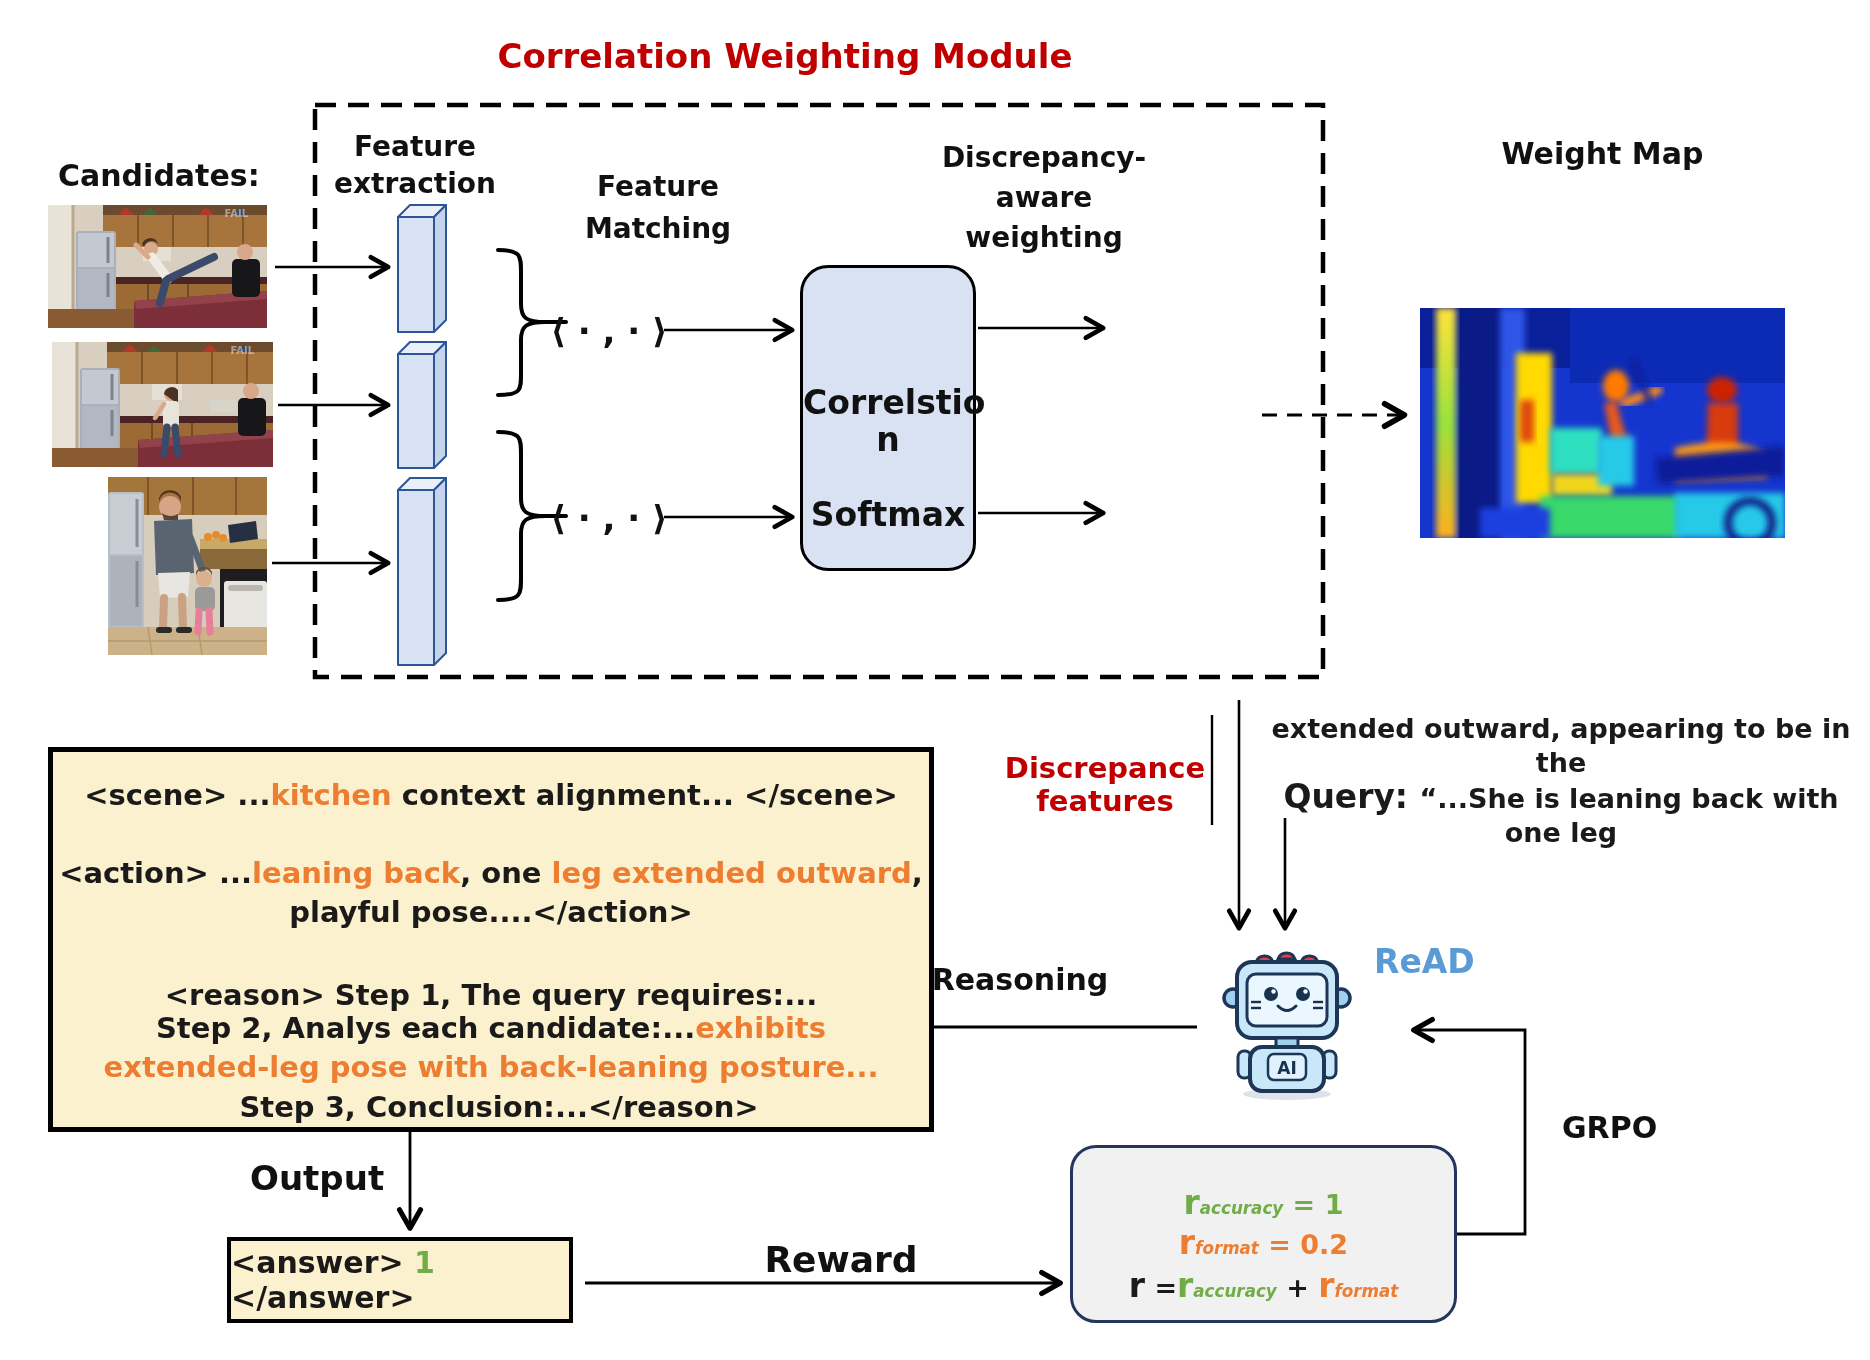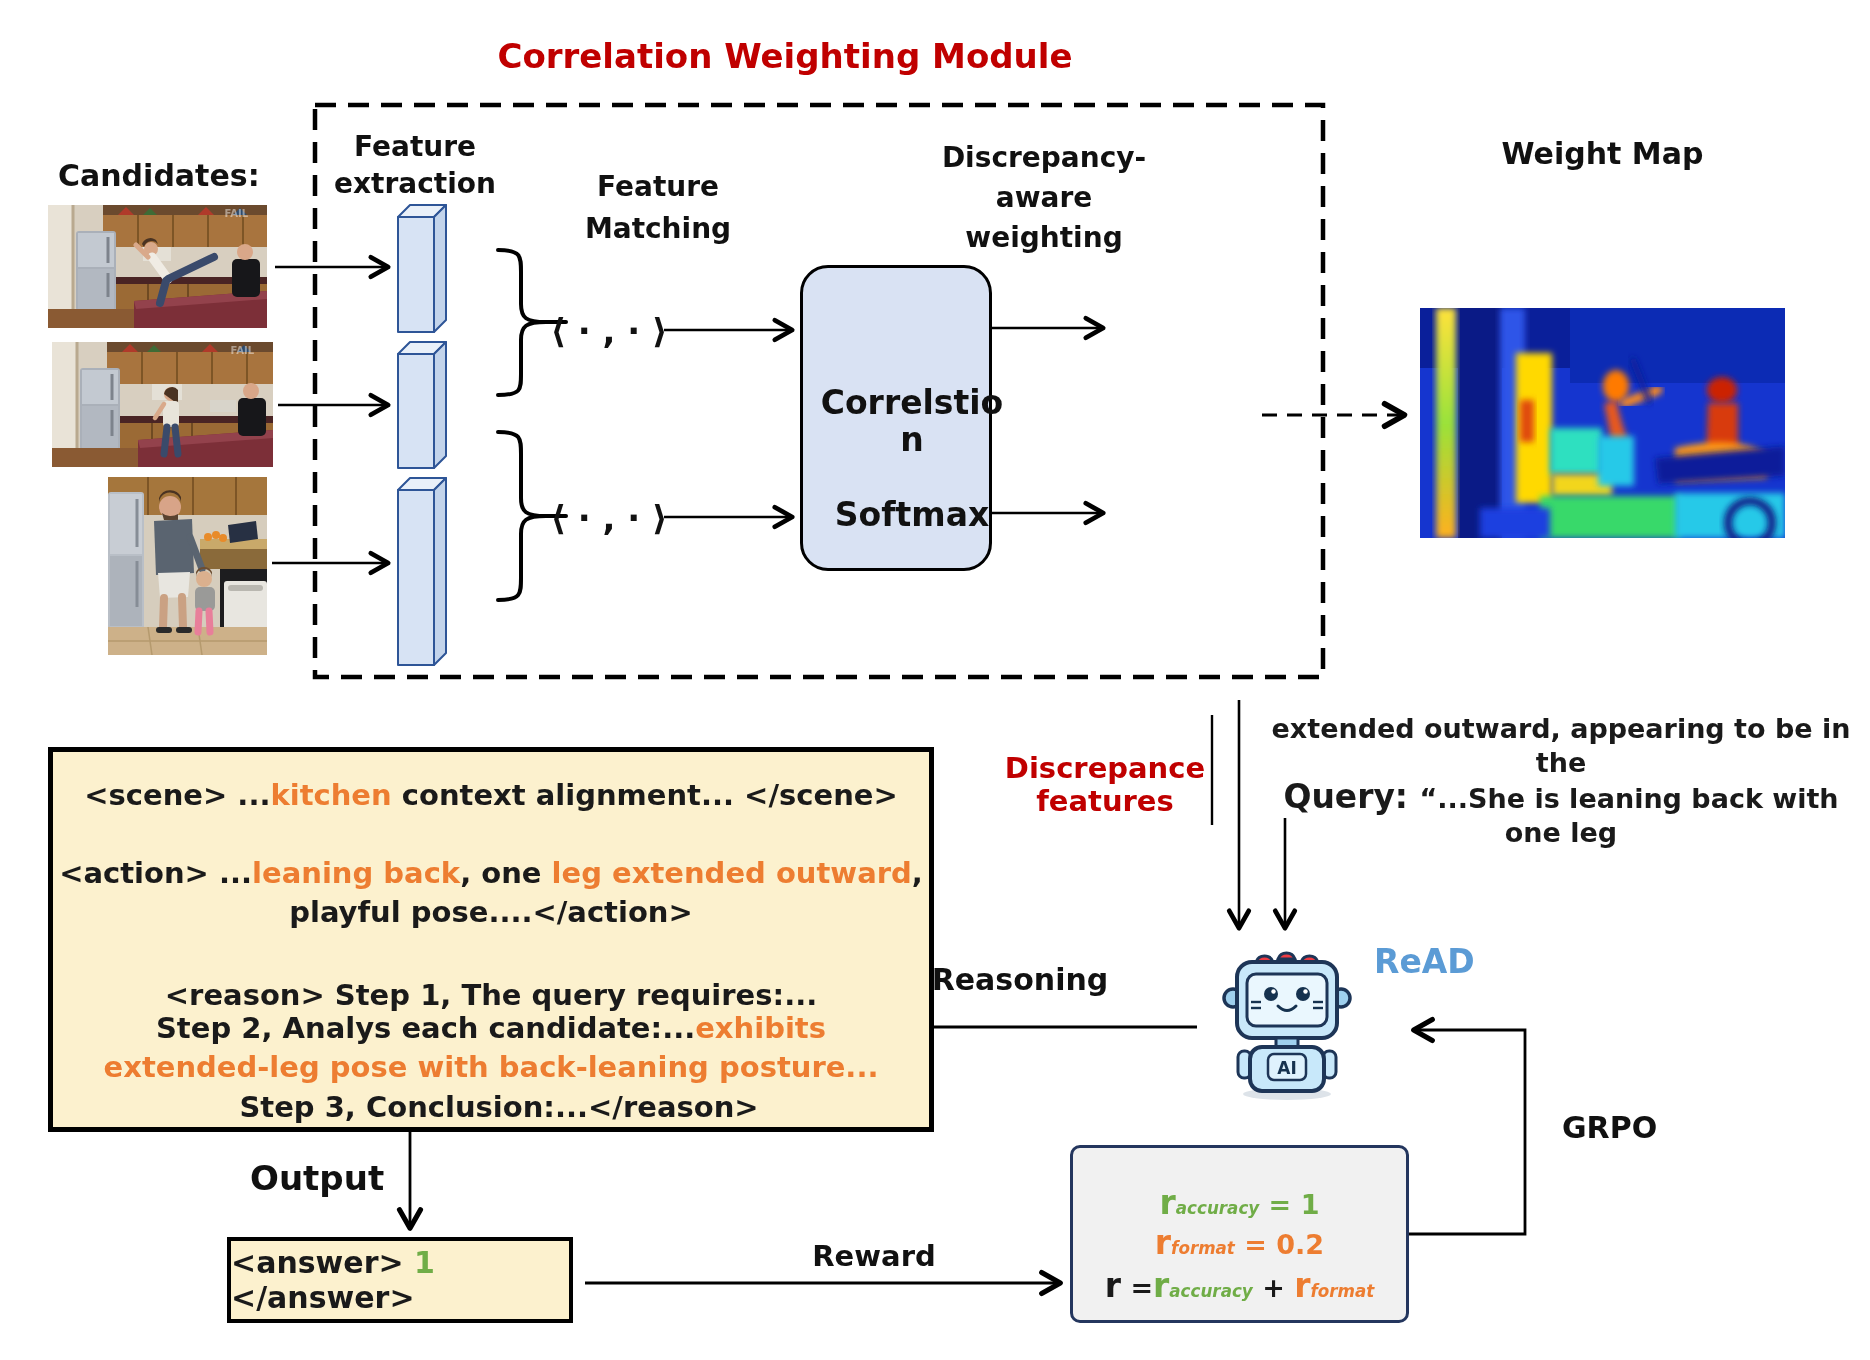--- a/index.html
+++ b/index.html
@@ -9,38 +9,38 @@
   .lbl{font-weight:bold;color:#111;}
   .center{text-align:center;}
   #title{left:395px;top:36px;width:780px;font-size:34px;font-weight:bold;color:#C00000;text-align:center;}
   #candidates-label{left:58px;top:158px;font-size:30px;}
   #feat-extract{left:330px;top:128px;width:170px;font-size:28px;line-height:37px;}
   #feat-match{left:570px;top:166px;width:176px;font-size:28px;line-height:42px;}
   #disc-weight{left:898px;top:138px;width:292px;font-size:28px;line-height:40px;}
   .innerprod{width:130px;font-size:34px;font-weight:bold;text-align:center;}
   #ip1{left:544px;top:311px;}
   #ip2{left:544px;top:498px;}
-  .bluebox{background:#D9E2F3;border:3.5px solid #000;border-radius:28px;padding-left:16px;}
+  .bluebox{background:#D9E2F3;border:3.5px solid #000;border-radius:28px;}
   #corr-box{left:800px;top:265px;width:170px;height:300px;}
   #fusion-box{left:1113px;top:265px;width:139px;height:300px;}
   .bluebox .bl{position:absolute;width:100%;text-align:center;font-size:33px;font-weight:bold;}
   #weight-map-label{left:1440px;top:136px;width:325px;font-size:30px;}
   #query-block{left:1260px;top:712px;width:602px;font-size:27px;font-weight:bold;line-height:34px;text-align:center;}
   #disc-feat{left:985px;top:752px;width:240px;font-size:29px;line-height:33px;color:#C00000;font-weight:bold;text-align:center;}
   #scene-box{left:48px;top:747px;width:886px;height:385px;background:#FCF1CE;border:5px solid #000;box-sizing:border-box;}
   .sline{position:absolute;left:0;width:100%;text-align:center;font-size:29px;font-weight:bold;white-space:nowrap;}
   #reasoning-label{left:930px;top:962px;width:180px;font-size:30px;text-align:center;}
   #read-label{left:1374px;top:942px;font-size:33px;font-weight:bold;color:#5B9BD5;}
   #grpo-label{left:1562px;top:1110px;width:130px;font-size:30px;}
   #output-label{left:250px;top:1158px;width:130px;font-size:34px;text-align:center;}
-  #reward-label{left:794px;top:1239px;width:160px;font-size:29px;text-align:center;}
+  #reward-label{left:761px;top:1239px;width:160px;font-size:36px;text-align:center;}
   #answer-box{left:227px;top:1237px;width:346px;height:86px;background:#FCF1CE;border:4.5px solid #000;
               box-sizing:border-box;display:flex;align-items:center;justify-content:center;font-size:30px;font-weight:bold;}
-  #reward-box{left:1070px;top:1145px;width:339px;height:178px;background:#F1F1F1;border:3px solid #24365E;
-              border-radius:10px;box-sizing:border-box;}
+  #reward-box{left:1070px;top:1145px;width:387px;height:178px;background:#F1F1F1;border:3px solid #24365E;
+              border-radius:26px;box-sizing:border-box;}
   #reward-box .rl{position:absolute;width:100%;text-align:center;font-size:27px;font-weight:bold;}
   .sg-black{color:#1a1a1a;}
   .sg-orange{color:#ED7D31;}
   .sg-green{color:#70AD47;}
   .sg-sub{font-size:0.62em;font-style:italic;}
   .sg-big{font-size:1.22em;}
   img,svg{display:block;}
 </style>
 </head>
 <body>

